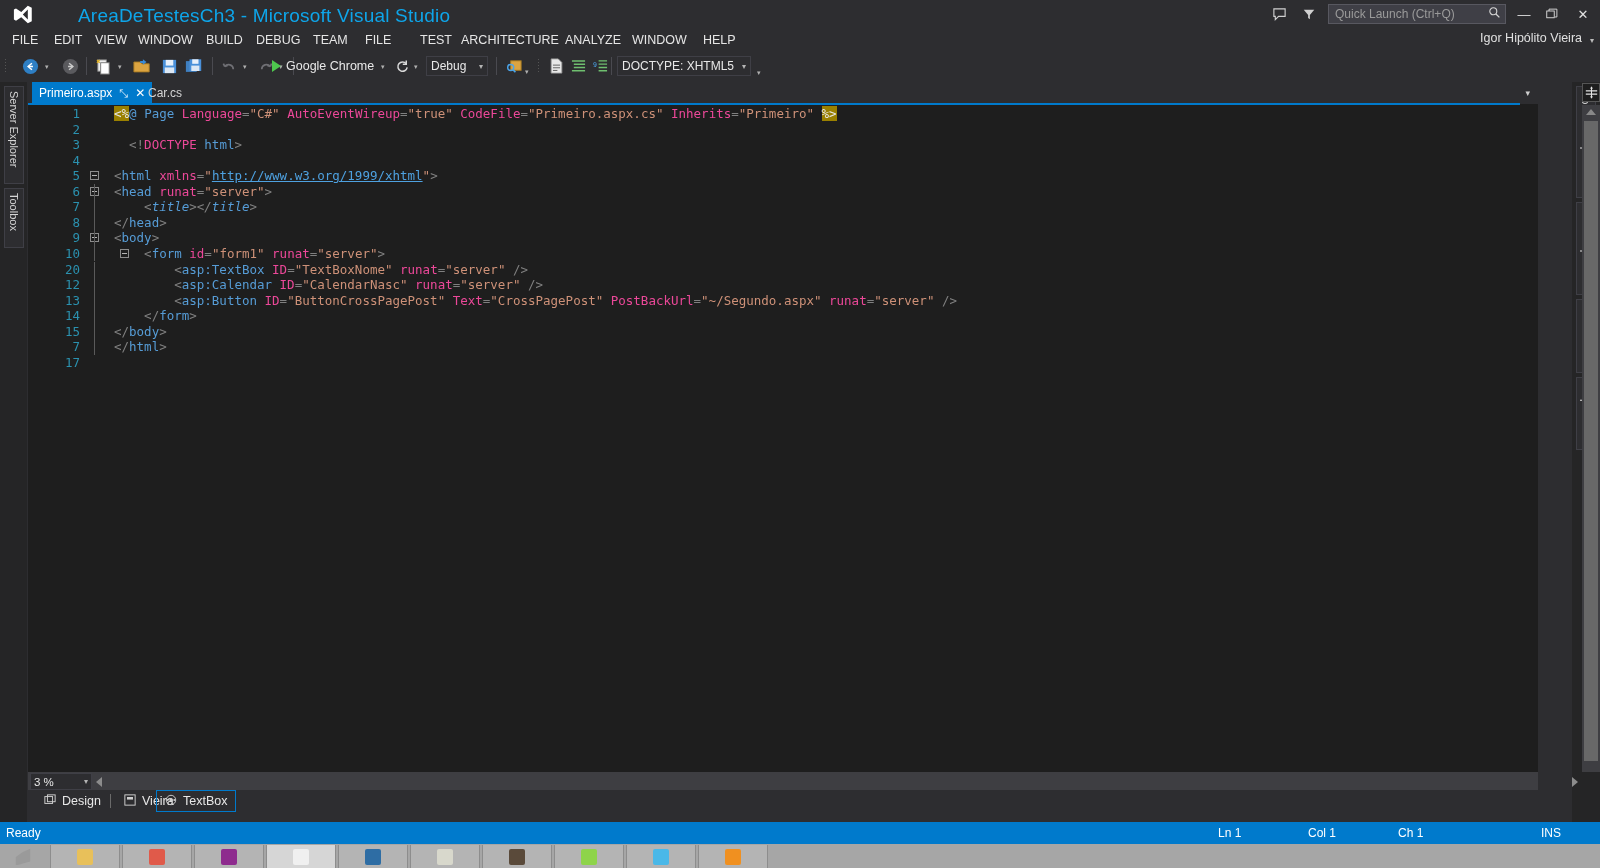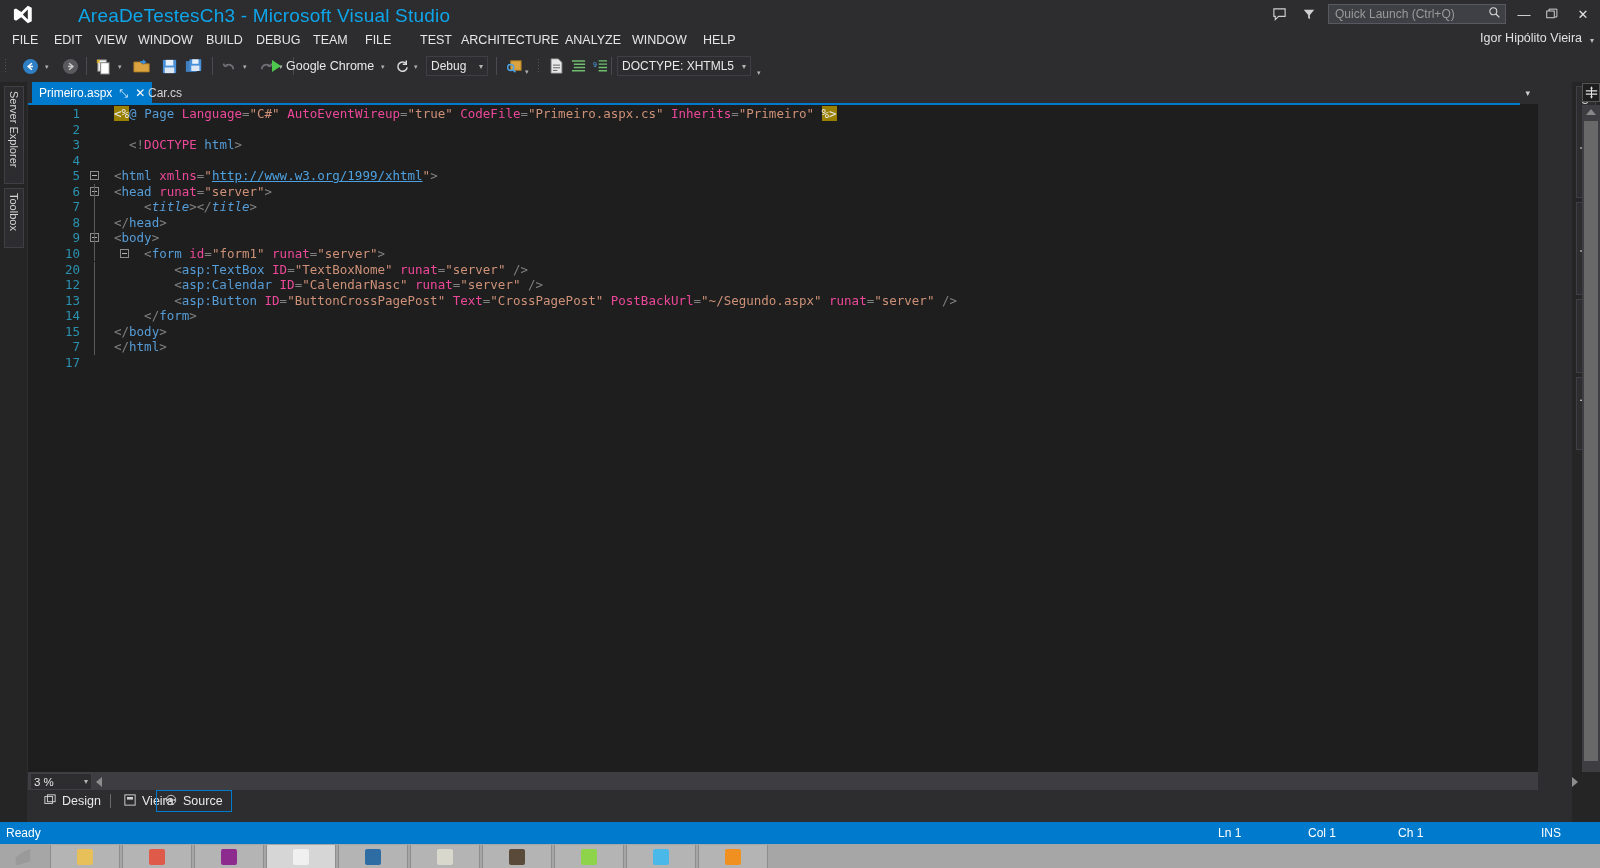--- a/index.html
+++ b/index.html
@@ -444,21 +444,21 @@
   </div>
   <div class="vbtn sel" style="left:128px">
     <span class="vi">
       <svg width="12" height="12" viewBox="0 0 14 14">
           <circle cx="7" cy="7" r="5.5" fill="none" stroke="#d0d0d0" stroke-width="1.1"></circle>
           <circle cx="7" cy="7" r="2" fill="#d0d0d0"></circle>
           <circle cx="3.2" cy="7" r="1.1" fill="#d0d0d0"></circle>
           <circle cx="10.8" cy="7" r="1.1" fill="#d0d0d0"></circle>
         </svg>
     </span>
-    <span>Source</span>
+    <span>TextBox</span>
   </div>
 </div>
 
 <div class="statusbar">
   <div class="st" style="left:6px">Ready</div>
   <div class="st" style="left:1218px">Ln 1</div>
   <div class="st" style="left:1308px">Col 1</div>
   <div class="st" style="left:1398px">Ch 1</div>
   <div class="st" style="left:1541px">INS</div>
 </div>

